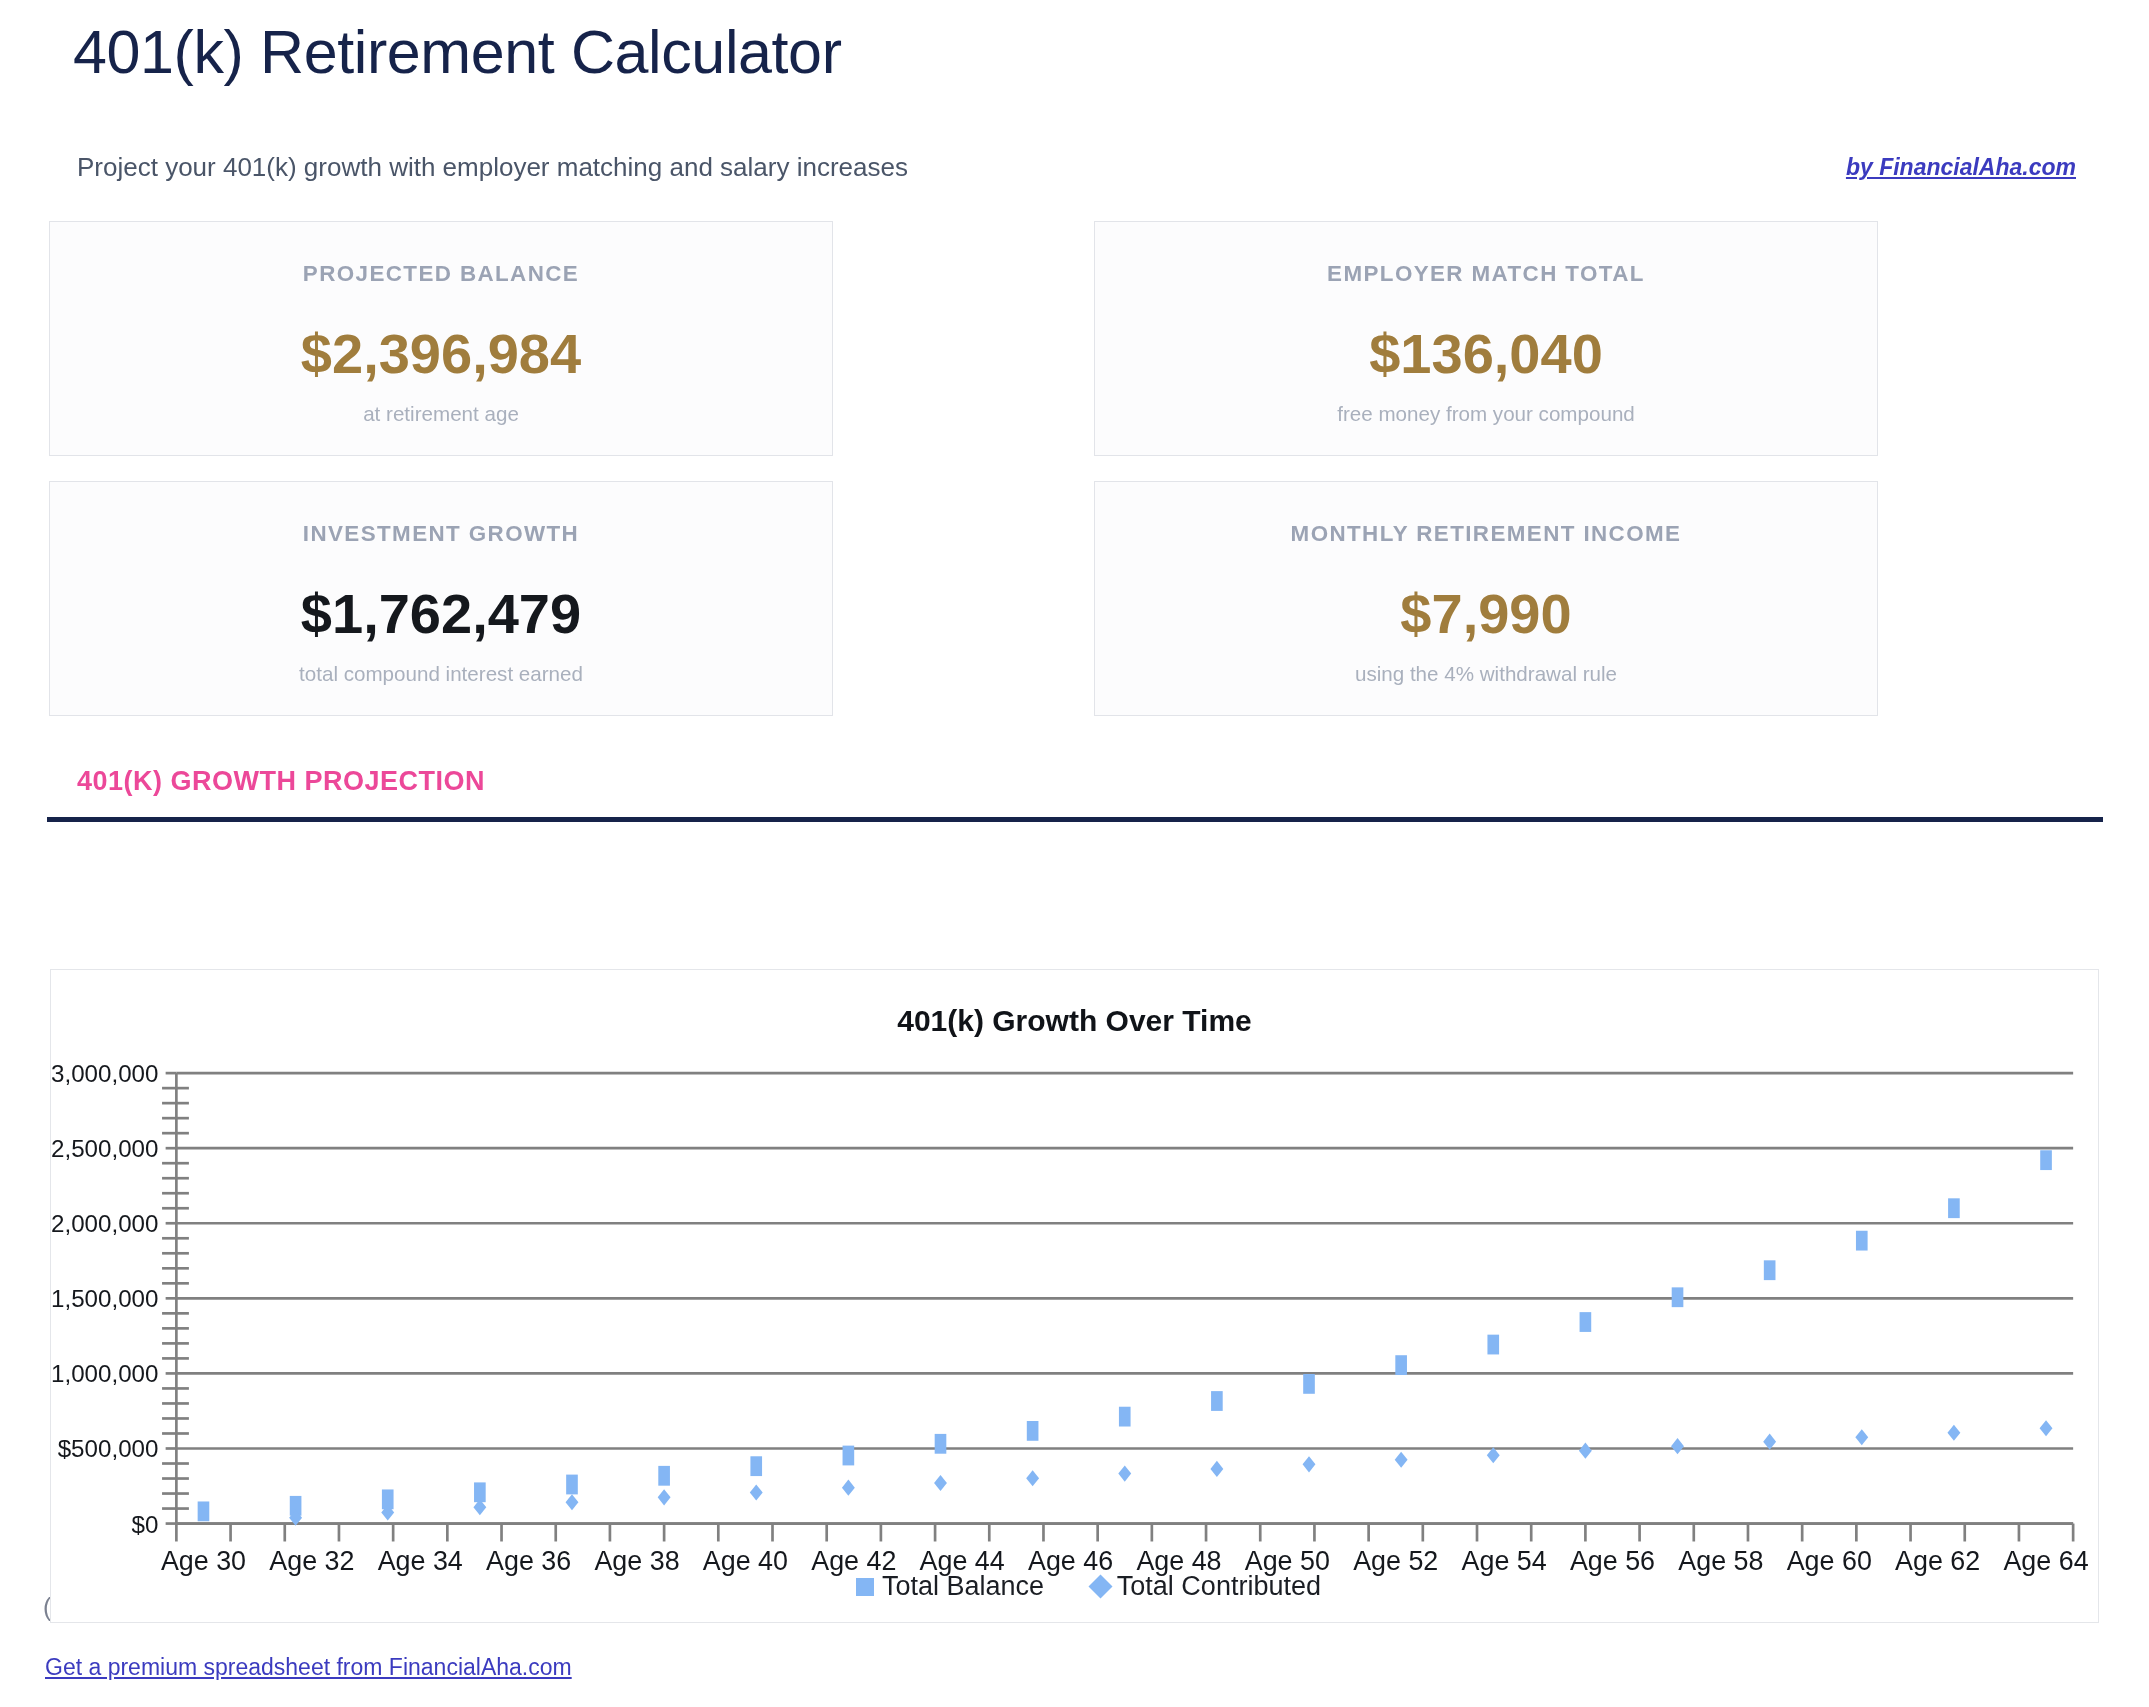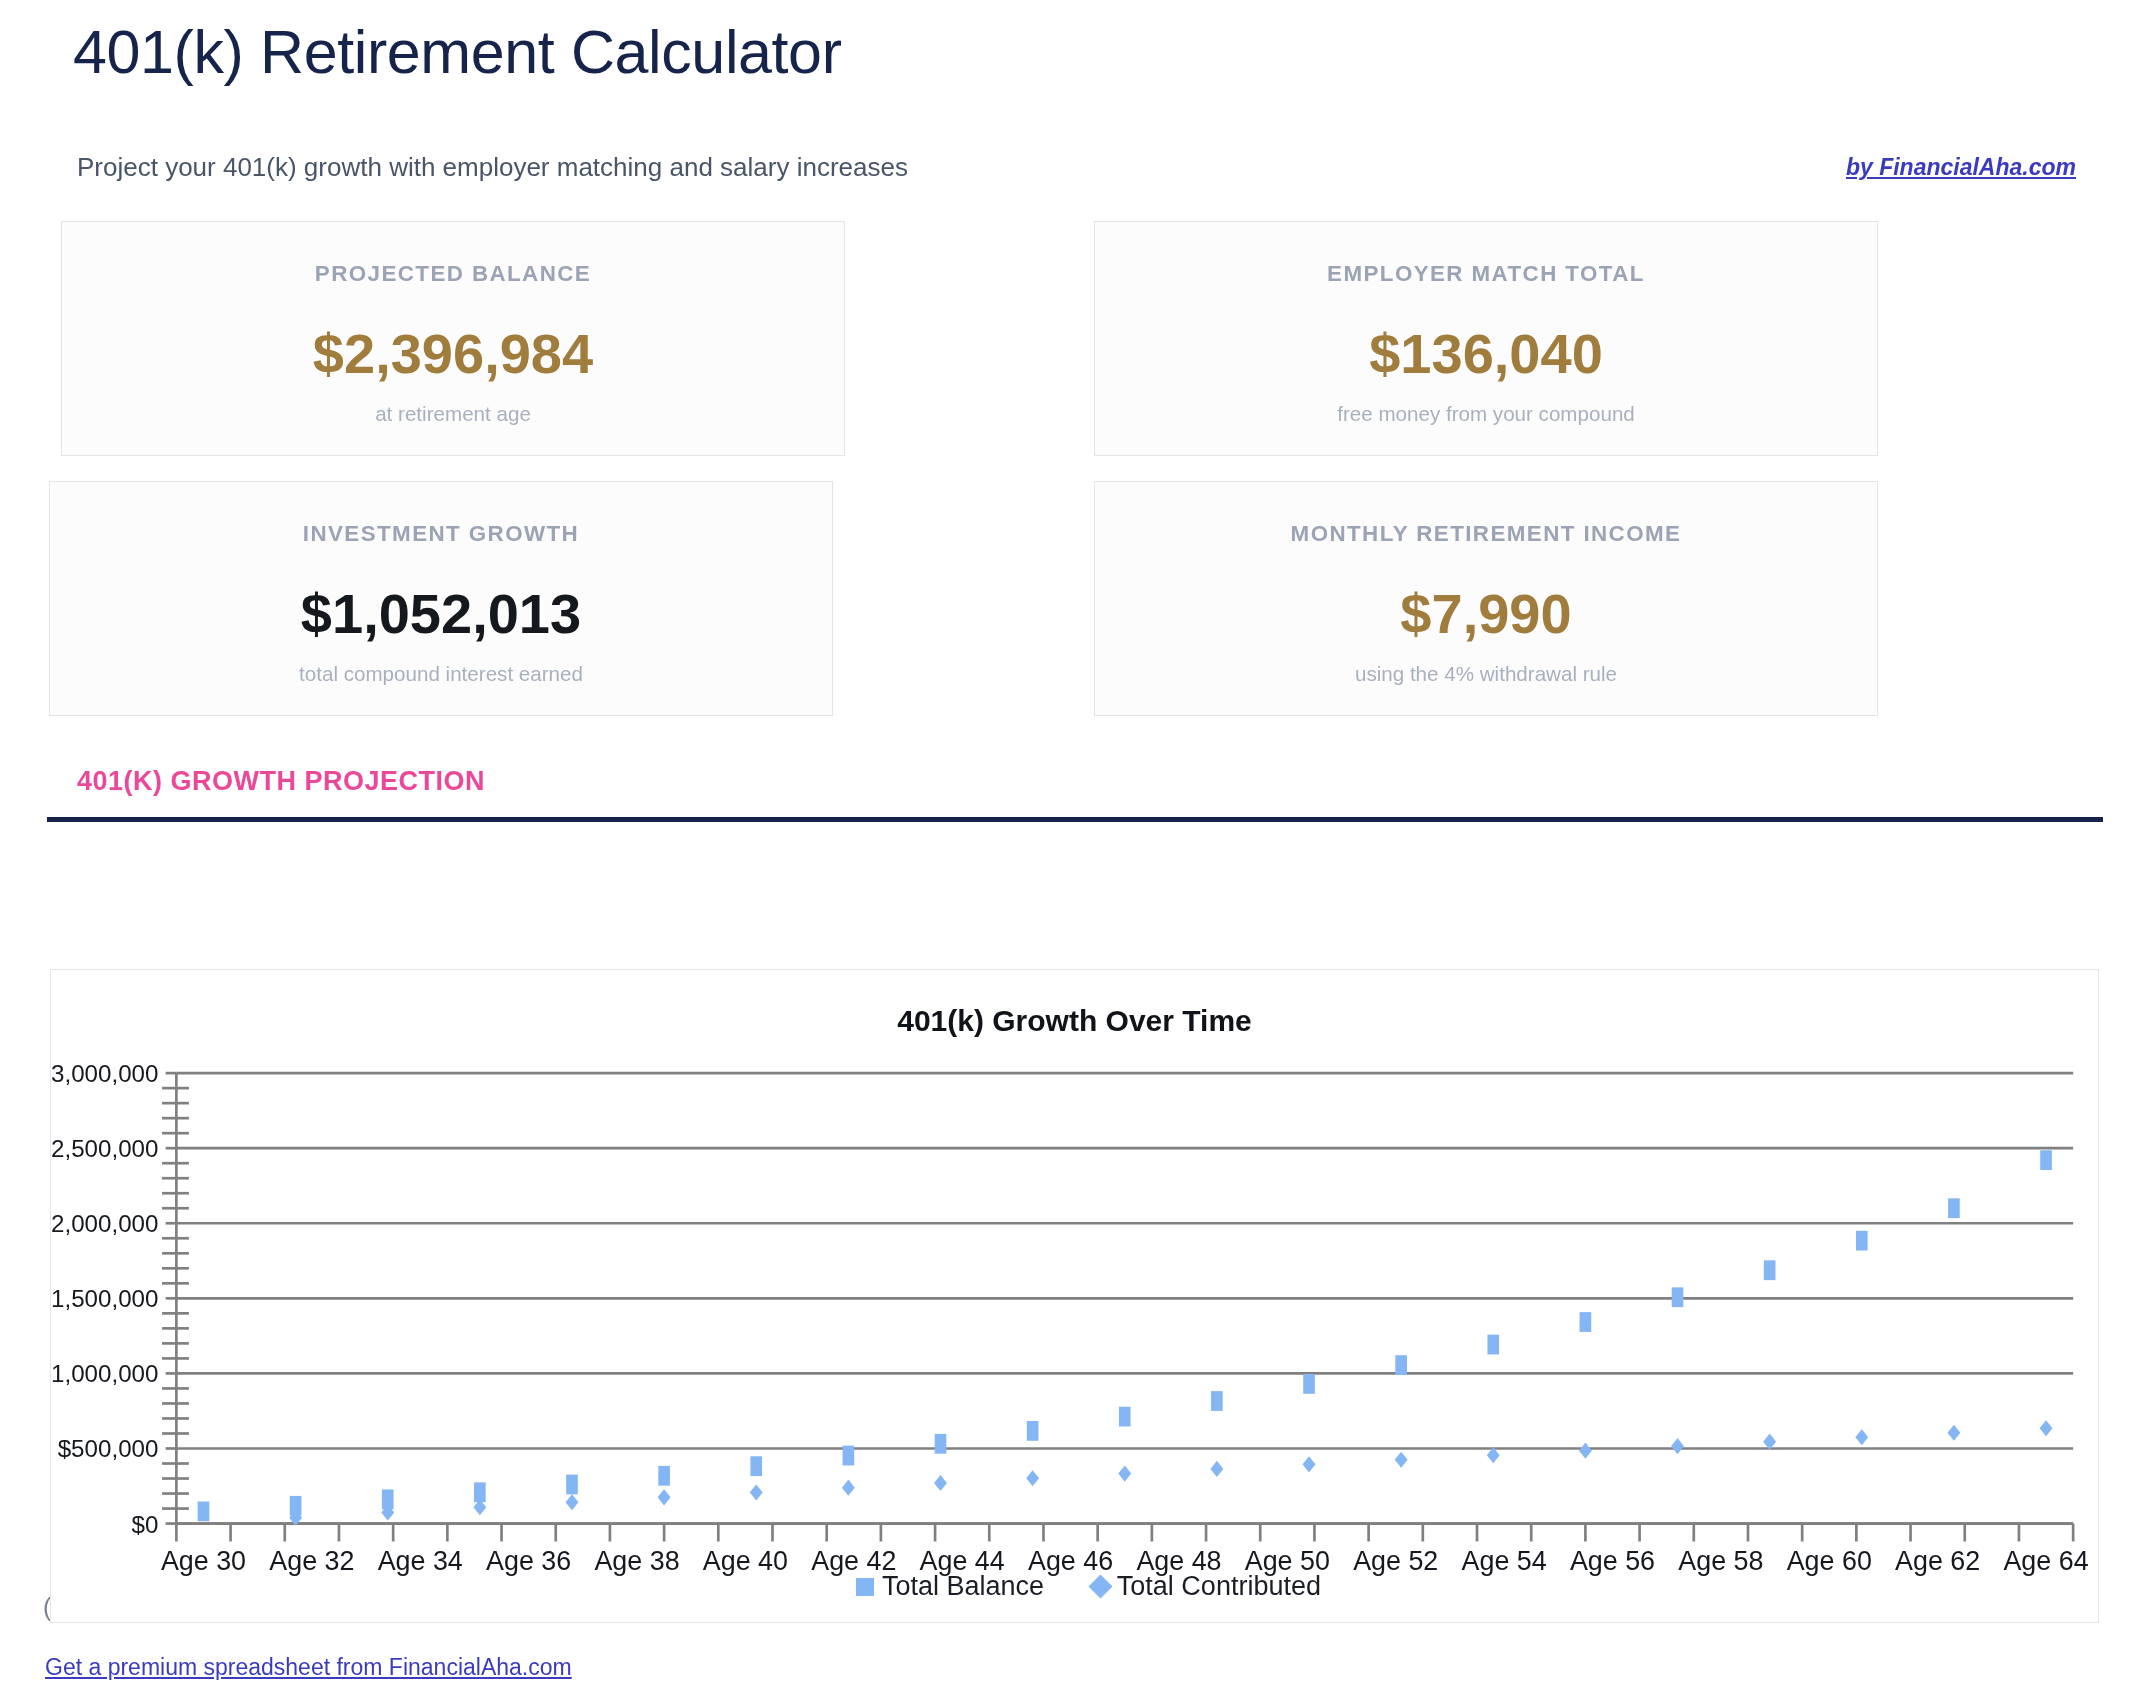--- a/index.html
+++ b/index.html
@@ -64,21 +64,21 @@
     width: 2051px;
   }
   .kpi-card {
     position: absolute;
     width: 784px;
     height: 235px;
     background: #fcfcfd;
     border: 0.9px solid #e2e4e9;
     box-sizing: border-box;
   }
-  .kpi-card.c0 { left: 12px;    top: 0px;   }
+  .kpi-card.c0 { left: 0px;    top: 0px;   }
   .kpi-card.c1 { left: 1045px; top: 0px;   }
   .kpi-card.c2 { left: 0px;    top: 260px; }
   .kpi-card.c3 { left: 1045px; top: 260px; }
 
   .kpi-label {
     position: absolute;
     left: 0; right: 0;
     top: 39px;
     text-align: center;
     font-size: 22.4px;
@@ -222,21 +222,21 @@
     </div>
 
     <div class="kpi-card c1">
       <div class="kpi-label">EMPLOYER MATCH TOTAL</div>
       <div class="kpi-value gold">$136,040</div>
       <div class="kpi-note">free money from your compound</div>
     </div>
 
     <div class="kpi-card c2">
       <div class="kpi-label">INVESTMENT GROWTH</div>
-      <div class="kpi-value dark">$1,052,013</div>
+      <div class="kpi-value dark">$1,762,479</div>
       <div class="kpi-note">total compound interest earned</div>
     </div>
 
     <div class="kpi-card c3">
       <div class="kpi-label">MONTHLY RETIREMENT INCOME</div>
       <div class="kpi-value gold">$7,990</div>
       <div class="kpi-note">using the 4% withdrawal rule</div>
     </div>
 
   </div>

